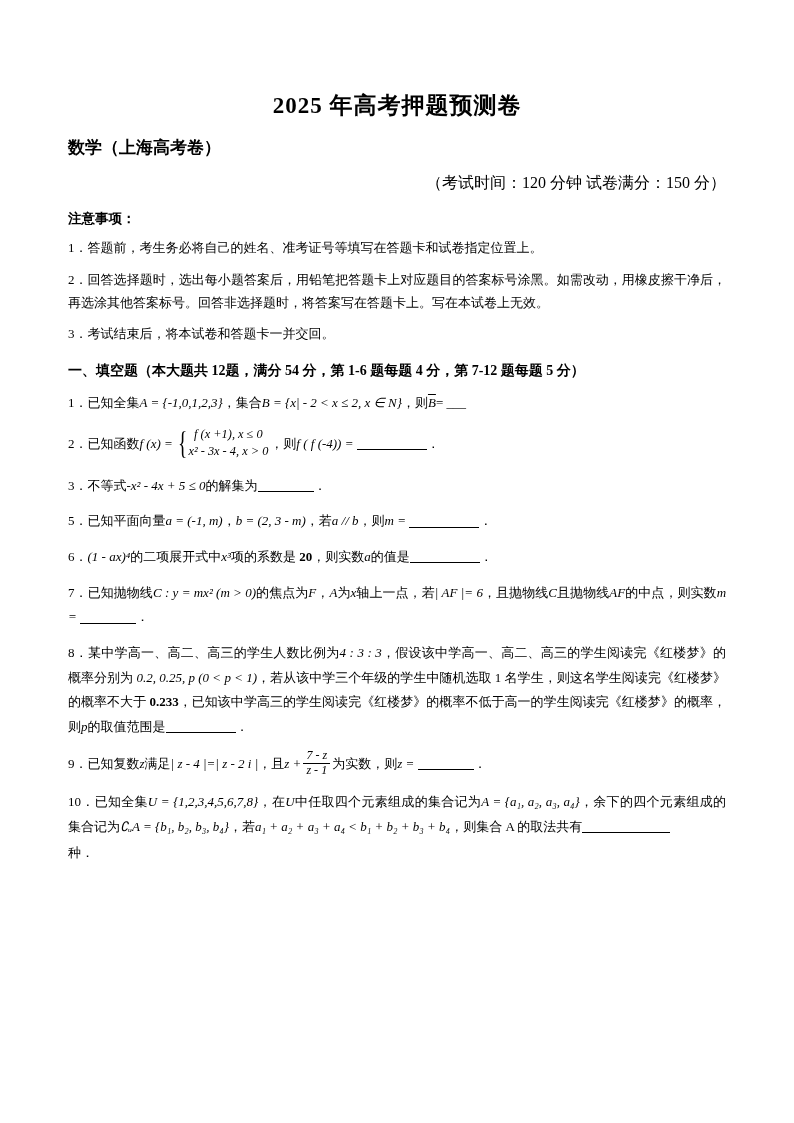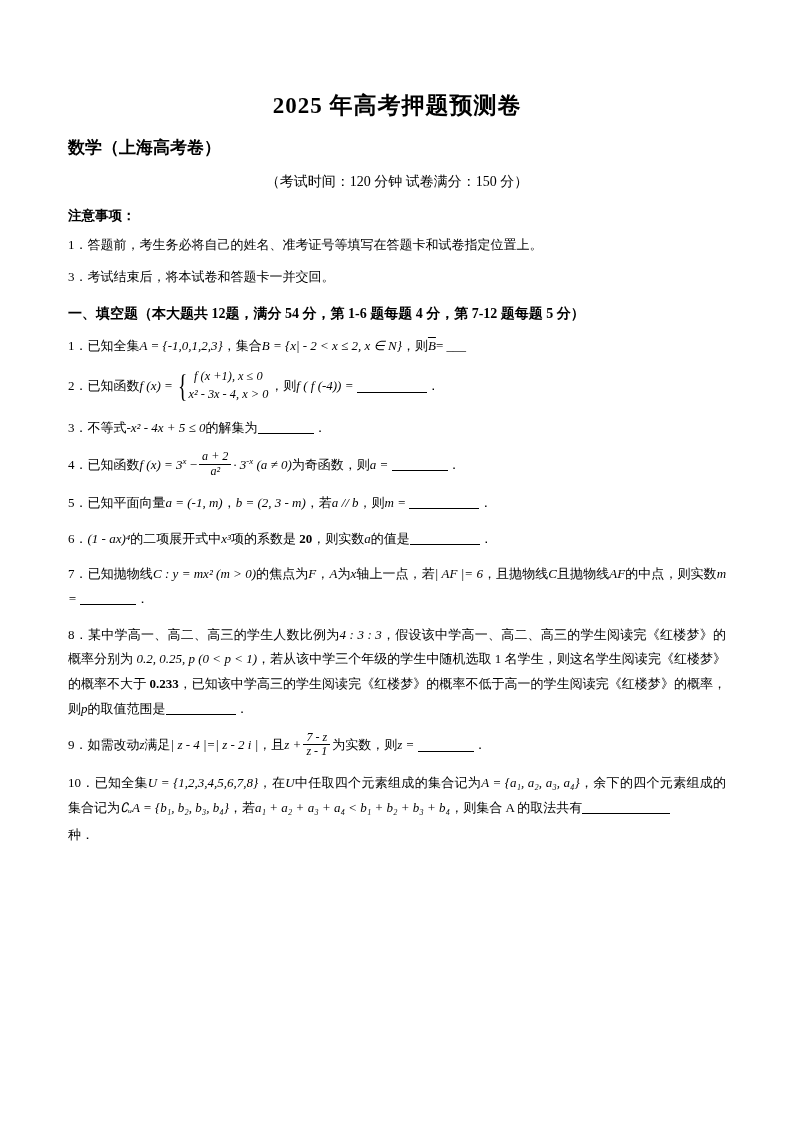--- a/index.html
+++ b/index.html
@@ -28,22 +28,22 @@
     margin: 18px 0 0 0;
     line-height: 1.4;
   }
   .doc-subtitle {
     text-align: left;
     font-size: 17px;
     font-weight: bold;
     margin: 14px 0 0 0;
   }
   .doc-meta {
-    text-align: center;
-    font-size: 14px;
+    text-align: right;
+    font-size: 16px;
     margin: 14px 0 0 0;
   }
   .notice-heading {
     font-size: 13.5px;
     font-weight: bold;
     margin: 16px 0 8px 0;
   }
   .notice-item {
     font-size: 13px;
     margin: 9px 0 0 0;
@@ -116,61 +116,59 @@
 <body>
 
 <div class="page">
 
   <h1 class="doc-title">2025 年高考押题预测卷</h1>
   <div class="doc-subtitle">数学（上海高考卷）</div>
   <div class="doc-meta">（考试时间：120 分钟    试卷满分：150 分）</div>
 
   <div class="notice-heading">注意事项：</div>
   <div class="notice-item">1．答题前，考生务必将自己的姓名、准考证号等填写在答题卡和试卷指定位置上。</div>
+  <div class="notice-item">2．回答选择题时，选出每小题答案后，用铅笔把答题卡上对应题目的答案标号涂黑。如需改动，用橡皮擦干净后，再选涂其他答案标号。回答非选择题时，将答案写在答题卡上。写在本试卷上无效。</div>
   <div class="notice-item">3．考试结束后，将本试卷和答题卡一并交回。</div>
 
   <div class="section-heading">一、填空题（本大题共 12题，满分 54 分，第 1-6 题每题 4 分，第 7-12 题每题 5 分）</div>
 
   <div class="q">
     <span>1．</span><span>已知全集</span><i class="v">A = {-1,0,1,2,3}</i><span>，集合</span><i class="v">B = {x| - 2 &lt; x ≤ 2, x ∈ N}</i><span>，则</span><i class="v ovl">B</i><span>= ___</span>
   </div>
 
   <div class="q">
     <span>2．</span><span>已知函数</span><i class="v">f (x) =</i><span class="cases">
         <span class="brace">{</span>
         <span class="rows"><i class="v">f (x +1), x ≤ 0</i><br><i class="v">x² - 3x - 4, x &gt; 0</i></span>
       </span><span>，则</span><i class="v">f ( f (-4)) =</i> <span class="blank w3"></span><span>．</span>
   </div>
 
   <div class="q">
     <span>3．</span><span>不等式</span><i class="v">-x² - 4x + 5 ≤ 0</i><span>的解集为</span><span class="blank w2"></span><span>．</span>
   </div>
 
-  <div class="q">
-    <span>4．</span><span>已知函数</span><i class="v">f (x) = 3</i><sup><i class="v">x</i></sup> −<span class="frac"><span class="num"><i class="v">a + 2</i></span><span class="den"><i class="v">a²</i></span></span><i class="v">· 3</i><sup><i class="v">-x</i></sup> <i class="v">(a ≠ 0)</i><span>为奇函数，则</span><i class="v">a =</i> <span class="blank w2"></span><span>．</span>
-  </div>
 
   <div class="q">
     <span>5．</span><span>已知平面向量</span><i class="v">a = (-1, m)</i><span>，</span><i class="v">b = (2, 3 - m)</i><span>，若</span><i class="v">a // b</i><span>，则</span><i class="v">m =</i> <span class="blank w3"></span><span>．</span>
   </div>
 
   <div class="q">
     <span>6．</span><i class="v">(1 - ax)⁴</i><span>的二项展开式中</span><i class="v">x³</i><span>项的系数是 </span><b>20</b><span>，则实数</span><i class="v">a</i><span>的值是</span><span class="blank w3"></span><span>．</span>
   </div>
 
   <div class="q">
     <span>7．</span><span>已知抛物线</span><i class="v">C : y = mx² (m &gt; 0)</i><span>的焦点为</span><i class="v">F</i><span>，</span><i class="v">A</i><span>为</span><i class="v">x</i><span>轴上一点，若</span><i class="v">| AF |= 6</i><span>，且抛物线</span><i class="v">C</i><span>且抛物线</span><i class="v">AF</i><span>的中点，则实数</span><i class="v">m =</i> <span class="blank w2"></span><span>．</span>
   </div>
 
   <div class="q">
     <span>8．</span><span>某中学高一、高二、高三的学生人数比例为</span><i class="v">4 : 3 : 3</i><span>，假设该中学高一、高二、高三的学生阅读完《红楼梦》</span><span>的概率分别为 </span><i class="v">0.2, 0.25, p (0 &lt; p &lt; 1)</i><span>，若从该中学三个年级的学生中随机选取 1 名学生，则这名学生阅读完</span><span>《红楼梦》的概率不大于 </span><b>0.233</b><span>，已知该中学高三的学生阅读完《红楼梦》的概率不低于高一的学生阅读完</span><span>《红楼梦》的概率，则</span><i class="v">p</i><span>的取值范围是</span><span class="blank w3"></span><span>．</span>
   </div>
 
   <div class="q">
-    <span>9．</span><span>如需改动</span><i class="v">z</i><span>满足</span><i class="v">| z - 4 |=| z - 2 i |</i><span>，且</span><i class="v">z +</i><span class="frac"><span class="num"><i class="v">7 - z</i></span><span class="den"><i class="v">z - 1</i></span></span><span>为实数，则</span><i class="v">z =</i> <span class="blank w2"></span><span>．</span>
+    <span>9．</span><span>已知复数</span><i class="v">z</i><span>满足</span><i class="v">| z - 4 |=| z - 2 i |</i><span>，且</span><i class="v">z +</i><span class="frac"><span class="num"><i class="v">7 - z</i></span><span class="den"><i class="v">z - 1</i></span></span><span>为实数，则</span><i class="v">z =</i> <span class="blank w2"></span><span>．</span>
   </div>
 
   <div class="q">
     <span>10．</span><span>已知全集</span><i class="v">U = {1,2,3,4,5,6,7,8}</i><span>，在</span><i class="v">U</i><span>中任取四个元素组成的集合记为</span><i class="v">A = {a₁, a₂, a₃, a₄}</i><span>，余下的四个元</span><span>素组成的集合记为</span><i class="v">∁ᵤA = {b₁, b₂, b₃, b₄}</i><span>，若</span><i class="v">a₁ + a₂ + a₃ + a₄ &lt; b₁ + b₂ + b₃ + b₄</i><span>，则集合 A 的取法共有</span><span class="blank w4"></span>
   </div>
   <div class="q q-indent">
     <span>种．</span>
   </div>
 
 </div>

